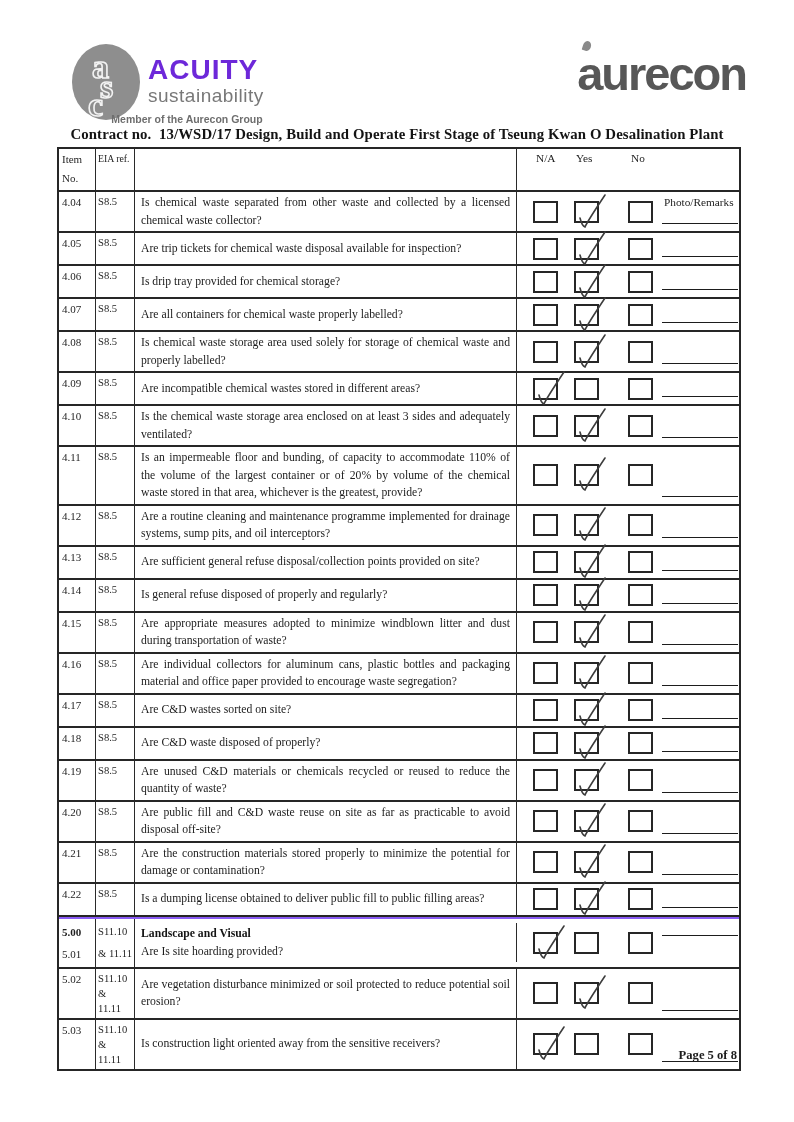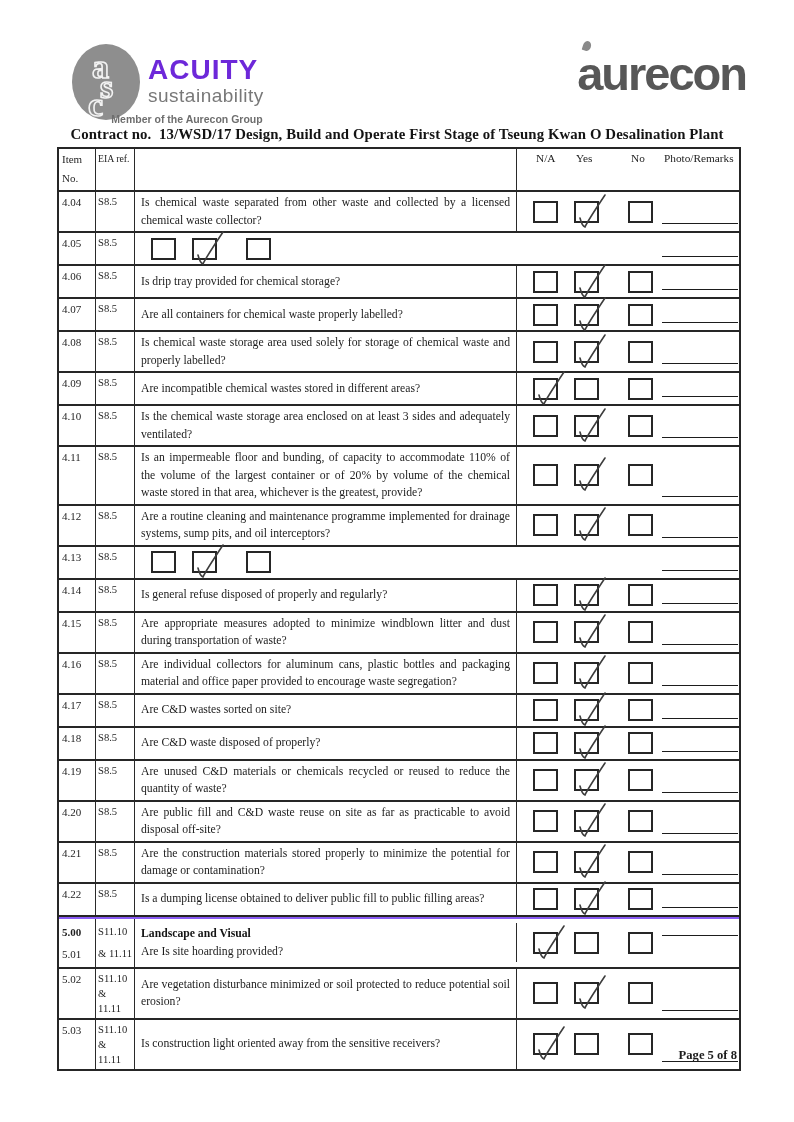--- a/index.html
+++ b/index.html
@@ -51,21 +51,21 @@
   .row.has-heading .c-item, .row.has-heading .c-eia { line-height:22px; }
 
   
   .row.head { height:43px; }
   .row.head .c-item { display:flex; flex-direction:column; justify-content:space-between; padding-bottom:4px; }
   .row.head .c-eia { font-size:9.8px; }
   .hl { position:absolute; top:3px; font-size:11.3px; color:#1c1c1c; }
   .hl-na  { left:19px; }
   .hl-yes { left:59px; }
   .hl-no  { left:114px; }
-  .hl-photo { left:147px; }
+  .hl-photo { left:147px;margin-top:44px; }
 
   
   .box { position:absolute; top:50%; transform:translateY(-50%);
          width:25px; height:22px; border:2px solid #262626; background:transparent; }
   .box-na  { left:16px; }
   .box-yes { left:57px; }
   .box-no  { left:111px; }
   .check { display:none; position:absolute; left:-3px; top:-12px; width:36px; height:42px; overflow:visible; }
   .box.checked .check { display:block; }
   .remark { position:absolute; right:1px; bottom:7px; width:76px; border-bottom:1.6px solid #1d1d1d; }
@@ -148,20 +148,24 @@
   </div>
         <div class="row">
     <div class="c c-item">
       <span class="no1">4.05</span>
 
     </div>
     <div class="c c-eia">
       <span>S8.5</span>
 
     </div>
+    <div class="c c-q">
+
+      <div class="qtext">Are trip tickets for chemical waste disposal available for inspection?</div>
+    </div>
     <div class="c c-checks">
       <span class="box box-na">
         
       </span>
       <span class="box box-yes checked">
         <svg class="check" viewBox="0 0 36 42">
           <path d="M7 27 Q9 35 12 36 Q14 31 32 4" fill="none" stroke="#3d3d3d" stroke-width="1.6" stroke-linecap="round"></path>
         </svg>
       </span>
       <span class="box box-no">
@@ -367,20 +371,24 @@
     </div>
   </div>
         <div class="row">
     <div class="c c-item">
       <span class="no1">4.13</span>
 
     </div>
     <div class="c c-eia">
       <span>S8.5</span>
 
+    </div>
+    <div class="c c-q">
+
+      <div class="qtext">Are sufficient general refuse disposal/collection points provided on site?</div>
     </div>
     <div class="c c-checks">
       <span class="box box-na">
         
       </span>
       <span class="box box-yes checked">
         <svg class="check" viewBox="0 0 36 42">
           <path d="M7 27 Q9 35 12 36 Q14 31 32 4" fill="none" stroke="#3d3d3d" stroke-width="1.6" stroke-linecap="round"></path>
         </svg>
       </span>

